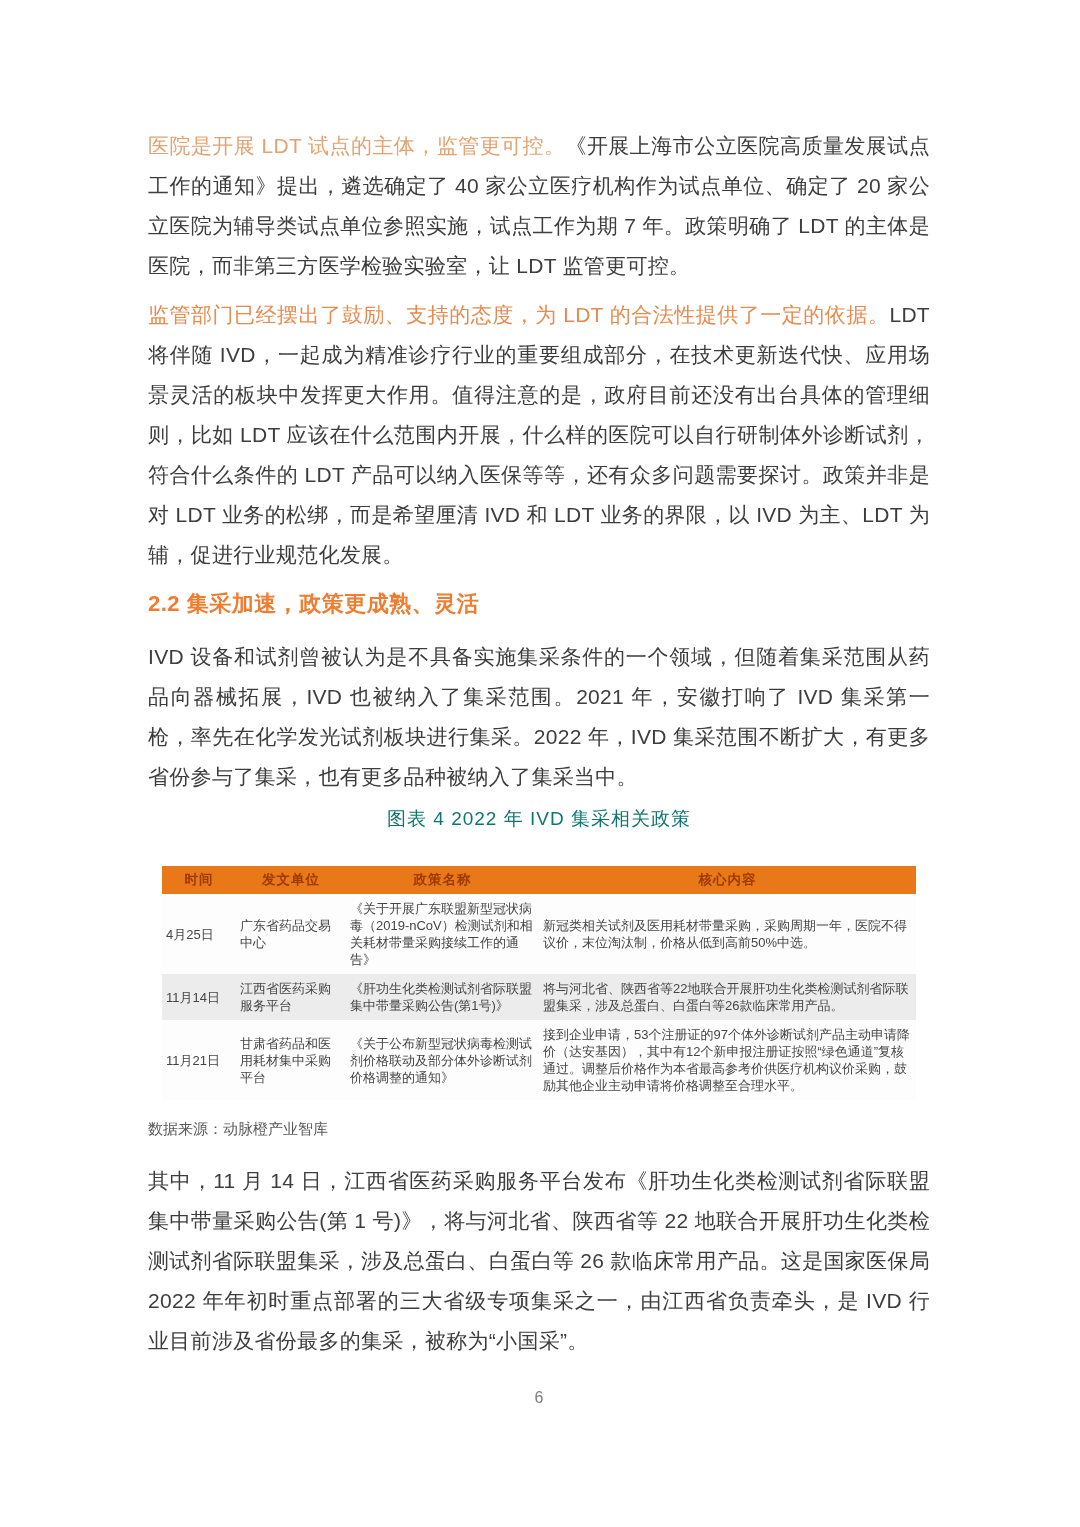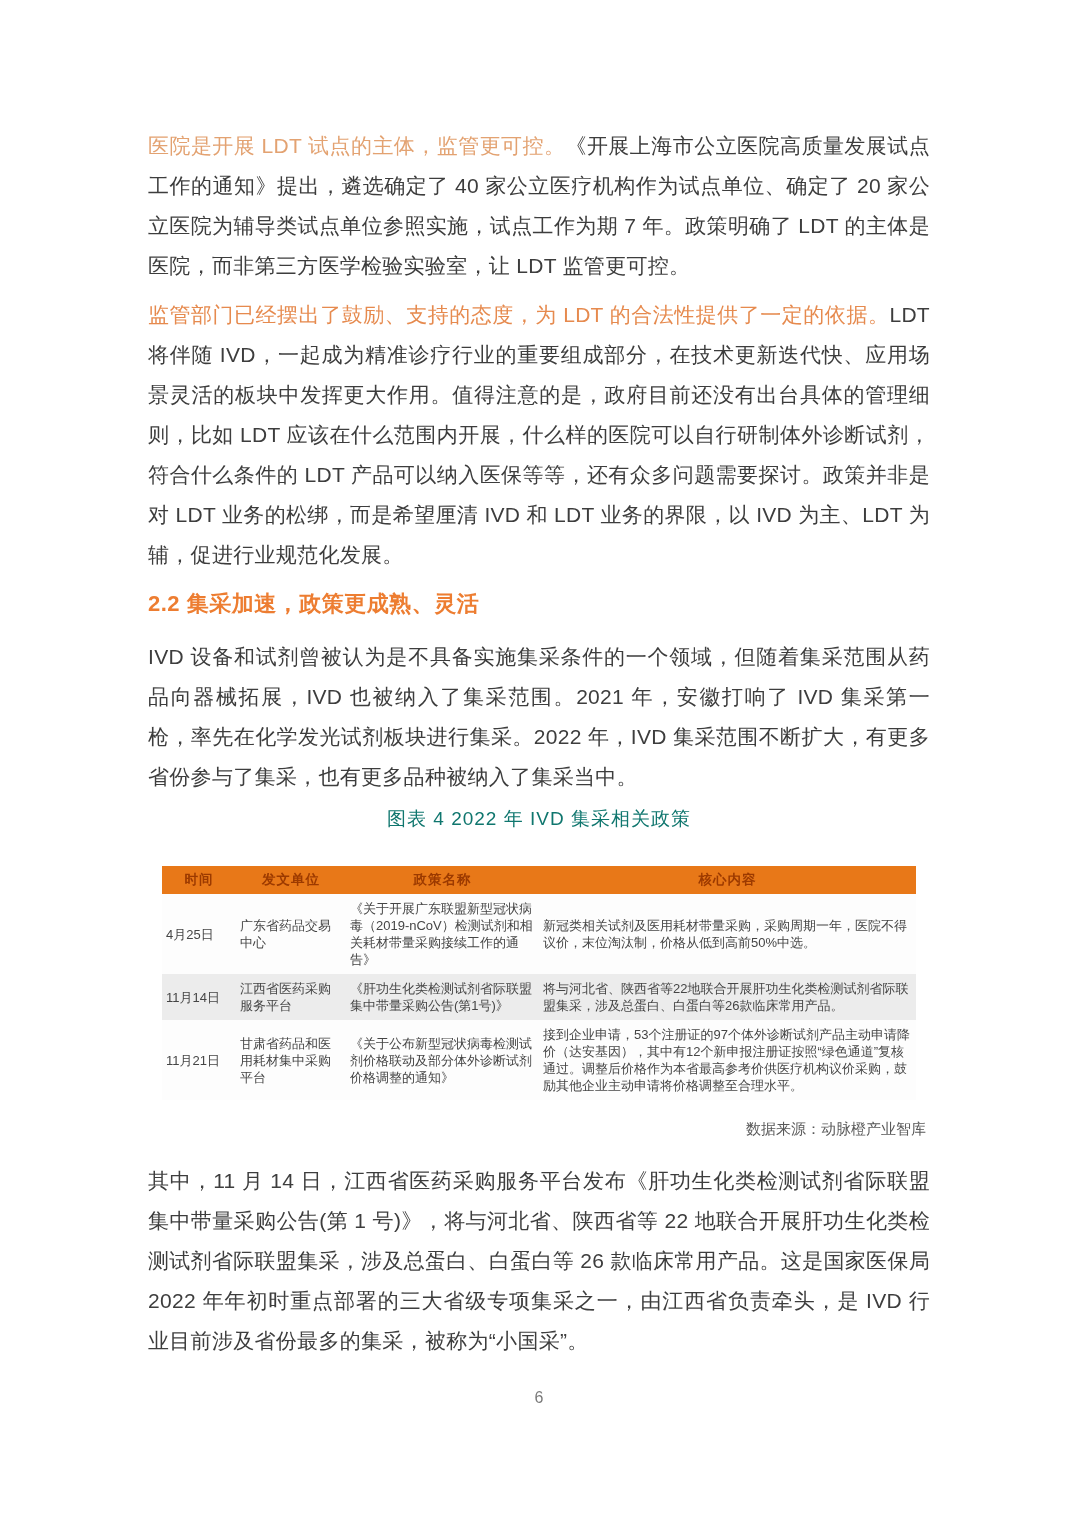--- a/index.html
+++ b/index.html
@@ -66,24 +66,24 @@
     line-height: 17px;
     color: #454545;
     vertical-align: middle;
     padding: 6px 4px;
     background: #fdfdfd;
   }
   .policy-table tbody tr:nth-child(even) td {
     background: #ececec;
   }
   .source-note {
-    text-align: right;
+    text-align: left;
     font-size: 15px;
     color: #595959;
-    margin: 20px 4px 22px 0;
+    margin: 20px 14px 22px 0;
   }
   .last-para { margin-top: 4px; }
   .page-number {
     text-align: center;
     font-size: 16px;
     color: #7a7a7a;
     margin-top: 28px;
   }
 </style>
 </head>

